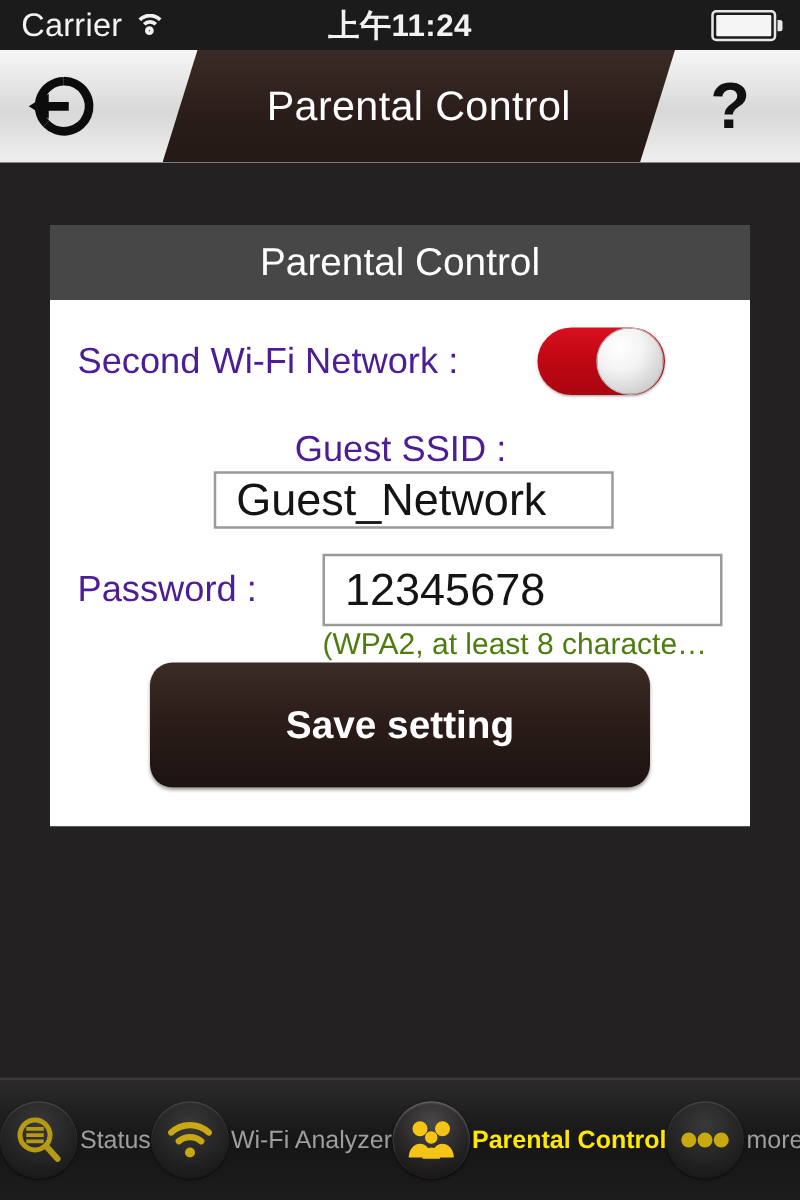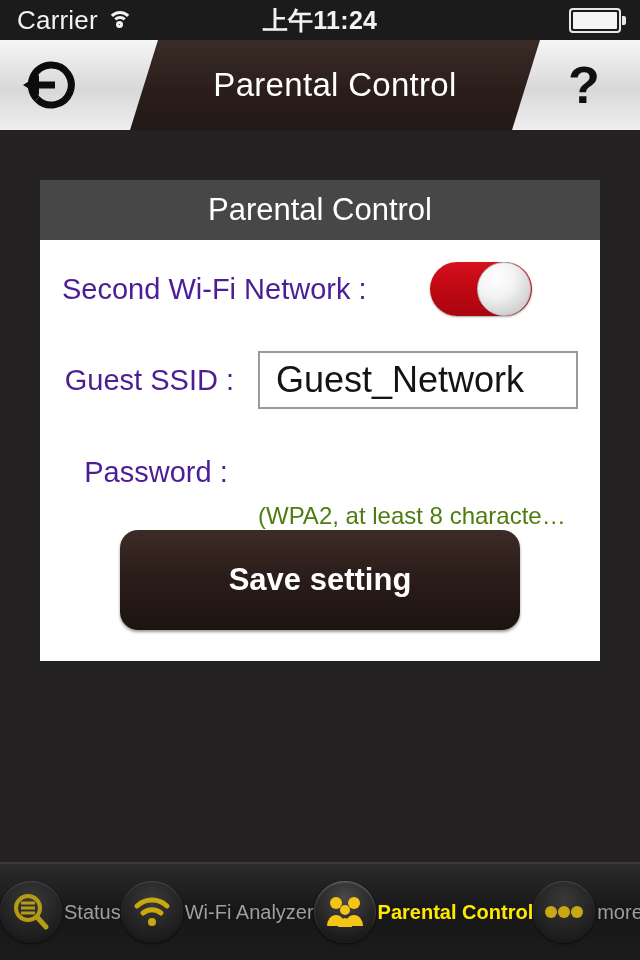--- a/index.html
+++ b/index.html
@@ -78,33 +78,33 @@
     position:relative; cursor:pointer; box-shadow:0 1px 2px rgba(0,0,0,.35);
   }
   .toggle .knob{
     position:absolute; right:1px; top:0px; width:54px; height:54px; border-radius:50%;
     background:radial-gradient(circle at 34% 28%, #ffffff 0%, #f3f3f3 38%, #cfcfcf 78%, #b9b9b9 100%);
     border:1px solid #b9b9b9;
   }
 
   .row-field{ height:72px; padding-left:22px; }
   .lbl-ssid{ width:196px; }
-  .lbl-pass{ width:196px; text-align:center; padding-right:8px; }
+  .lbl-pass{ width:196px; text-align:left; padding-right:8px; }
   .lbl-ssid{ text-align:right; padding-right:24px; }
   .field{
     width:320px; height:58px; border:2px solid #9a9a9a; background:#fff;
     display:flex; align-items:center; padding-left:16px; cursor:text;
   }
   .field span{ font-size:36px; color:#141414; }
   .hint{
     position:absolute; left:218px; width:330px; color:#4d7c0f; font-size:24px;
     white-space:nowrap; overflow:hidden; text-overflow:ellipsis;
   }
 
-  .row-ssid{ margin-top:6px; }
+  .row-ssid{ margin-top:6px;flex-direction:column; }
   .row-pass{ margin-top:20px; }
 
   .save-wrap{ display:flex; justify-content:center; margin-top:22px;font-weight:bold; }
   .save-btn{
     width:400px; height:100px; border-radius:18px;
     background:linear-gradient(#3c2c27,#2b1d19 45%,#1d1311);
     color:#fff; font-size:31px; display:flex; align-items:center; justify-content:center;
     cursor:pointer; box-shadow:0 2px 3px rgba(0,0,0,.4);
   }
 
@@ -185,20 +185,23 @@
 
     <div class="row row-field row-ssid">
       <span class="label lbl-ssid">Guest SSID :</span>
       <div class="field">
         <span>Guest_Network</span>
       </div>
     </div>
 
     <div class="row row-field row-pass">
       <span class="label lbl-pass">Password :</span>
+      <div class="field">
+        <span>12345678</span>
+      </div>
     </div>
 
     <div class="hint" style="top:262px">(WPA2, at least 8 characte…</div>
 
     <div class="save-wrap">
       <div class="save-btn">
         <span>Save setting</span>
       </div>
     </div>
 

